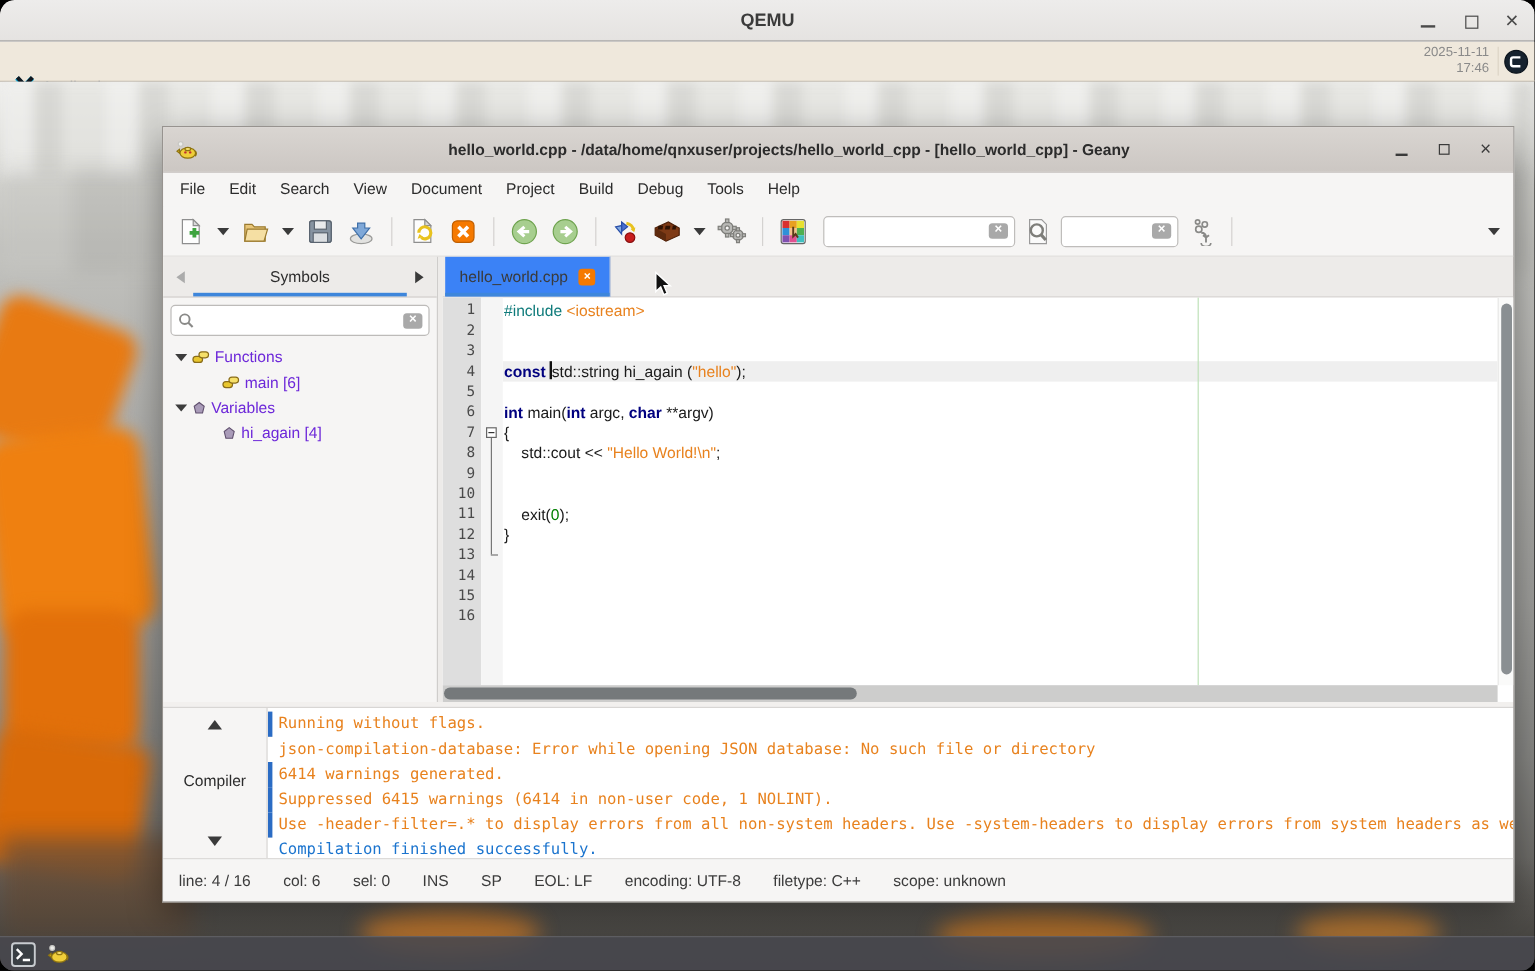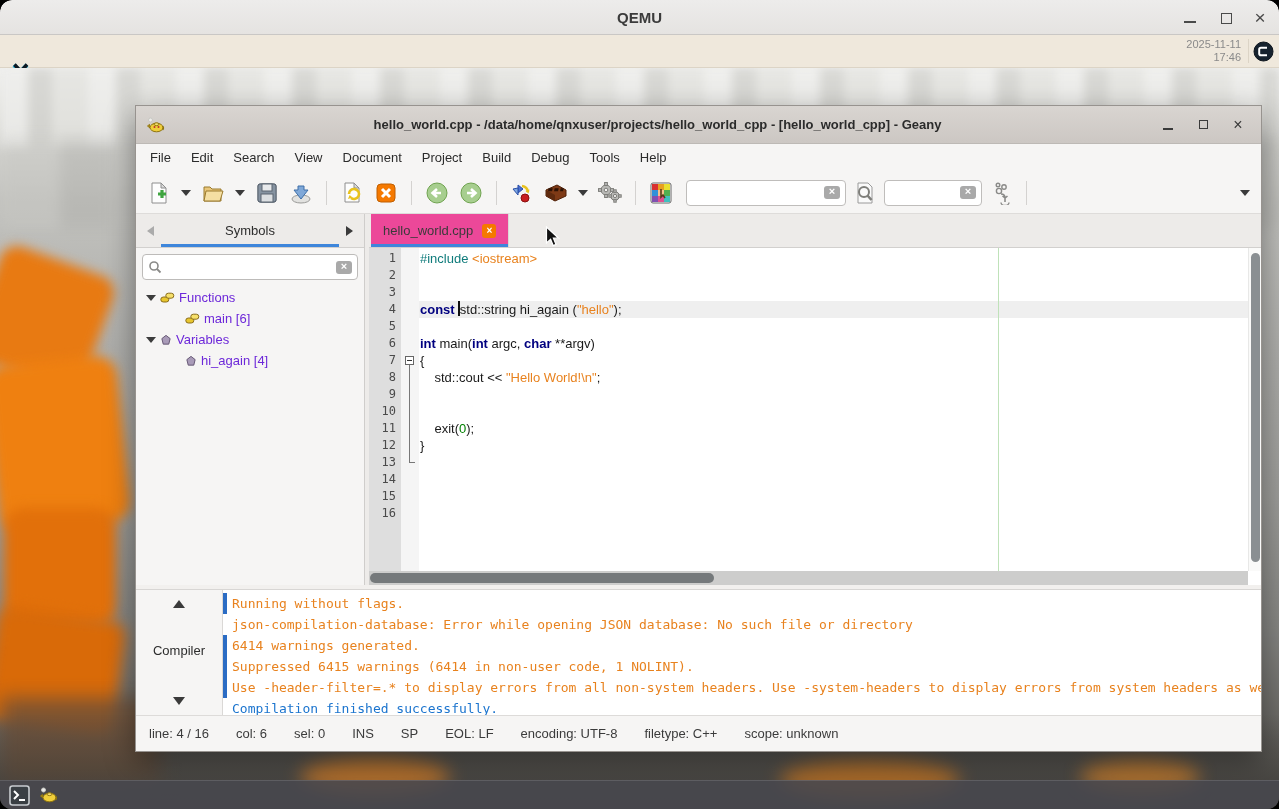--- a/index.html
+++ b/index.html
@@ -100,21 +100,21 @@
   .filter-box input{flex:1;min-width:0;border:0;outline:0;font-size:13px;background:transparent;font-family:"Liberation Sans",sans-serif;}
   .tree{margin-top:7px;}
   .tree-row{height:21px;display:flex;align-items:center;gap:4px;font-size:13px;color:#6d28d9;}
   .tree-row.lvl0{padding-left:4px;}
   .tree-row.lvl1{padding-left:43px;}
   .expander{width:10px;height:6px;display:inline-block;border-left:5px solid transparent;border-right:5px solid transparent;border-top:6px solid #3C3C3C;}
 
   
   .editor-stack{flex:1;display:flex;flex-direction:column;min-width:0;}
   .tabbar{height:34px;flex:0 0 34px;background:#EDEBE9;border-bottom:1px solid #D2D0CE;display:flex;align-items:flex-end;padding-left:2px;position:relative;}
-  .etab{height:33px;padding:0 12px;display:flex;align-items:center;gap:9px;background:#ec4899;position:relative;border-right:1px solid #DBD9D7;}
+  .etab{height:33px;padding:0 12px;display:flex;align-items:center;gap:9px;background:#3b82f6;position:relative;border-right:1px solid #DBD9D7;}
   .etab-label{font-size:13px;color:#3A3A3A;}
   .etab-accent{position:absolute;left:0;right:0;bottom:0;height:3px;background:var(--c-accent_blue,#3E86DB);}
   .tab-close{width:14px;height:14px;border-radius:3px;background:var(--c-tab_close,#F57900);color:#fff;
     font-size:10px;font-weight:bold;display:flex;align-items:center;justify-content:center;line-height:1;}
 
   .editor-body{flex:1;position:relative;background:#fff;min-height:0;}
   .ln-col{position:absolute;left:0;top:0;bottom:14px;width:32px;background:#DEDEDE;padding-top:2px;z-index:2;}
   .ln{height:17px;line-height:17px;font-family:"DejaVu Sans Mono",monospace;font-size:12px;color:#4A4A4A;text-align:right;padding-right:5px;}
   .fold-col{position:absolute;left:32px;top:0;bottom:14px;width:18px;background:#F5F5F5;z-index:2;}
   .code-rows{position:absolute;left:50px;top:0;right:13px;bottom:14px;padding-top:2px;z-index:1;overflow:hidden;}

